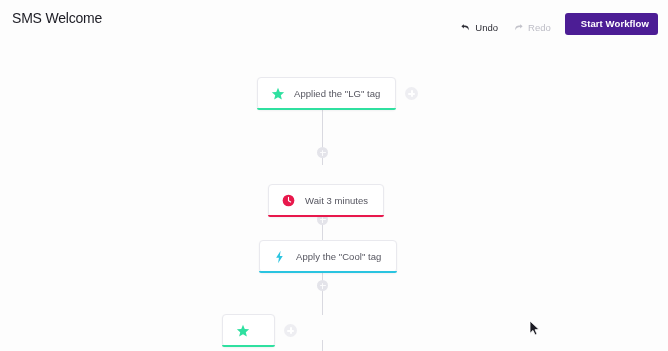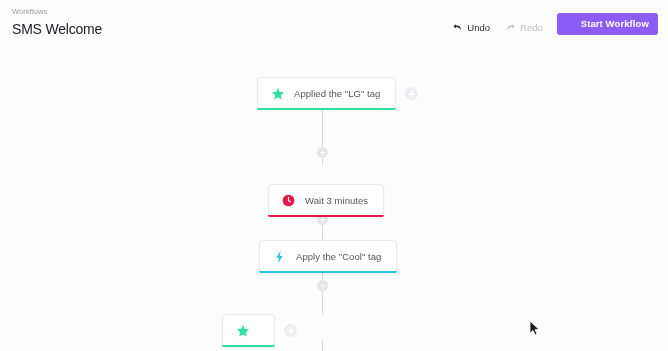--- a/index.html
+++ b/index.html
@@ -69,27 +69,27 @@
     border: none;
     padding: 2px 1px;
     cursor: pointer;
     font-family: "Liberation Sans", sans-serif;
   }
   .hdr-action.enabled { color: #2d2d35; }
   .hdr-action.disabled { color: #bdbdc6; cursor: default; }
   .hdr-action svg { display: block; }
 
   .start-btn {
-    background: #8b5cf6;
+    background: #4c1d95;
     color: #ffffff;
     font-size: 9.5px;
     font-weight: bold;
     border: none;
     border-radius: 3px;
-    padding: 5px 9px 6px 24px;
+    padding: 5px 9px 6px 16px;
     cursor: pointer;
     letter-spacing: 0.1px;
     font-family: "Liberation Sans", sans-serif;
     line-height: 11px;
   }
 
   
   .canvas {
     position: absolute;
     left: 0; top: 52px;
@@ -220,21 +220,20 @@
   }
 </style>
 </head>
 <body>
 
 <div class="page-edge"></div>
 
 <div class="header">
 
   <div class="header-left">
-    <div class="breadcrumb">Workflows</div>
     <div class="page-title">SMS Welcome</div>
   </div>
 
   <div class="header-right">
 
     <button class="hdr-action enabled">
       <span>
         <svg width="11" height="11" viewBox="0 0 16 16">
           <path d="M5.6 3.2 L2 6.3 L5.6 9.4 L5.6 7.2 C9 7.2 11.4 8.3 12.6 12 C13.2 7 11 5.1 5.6 5.1 Z" fill="#2d2d35"></path>
         </svg>

